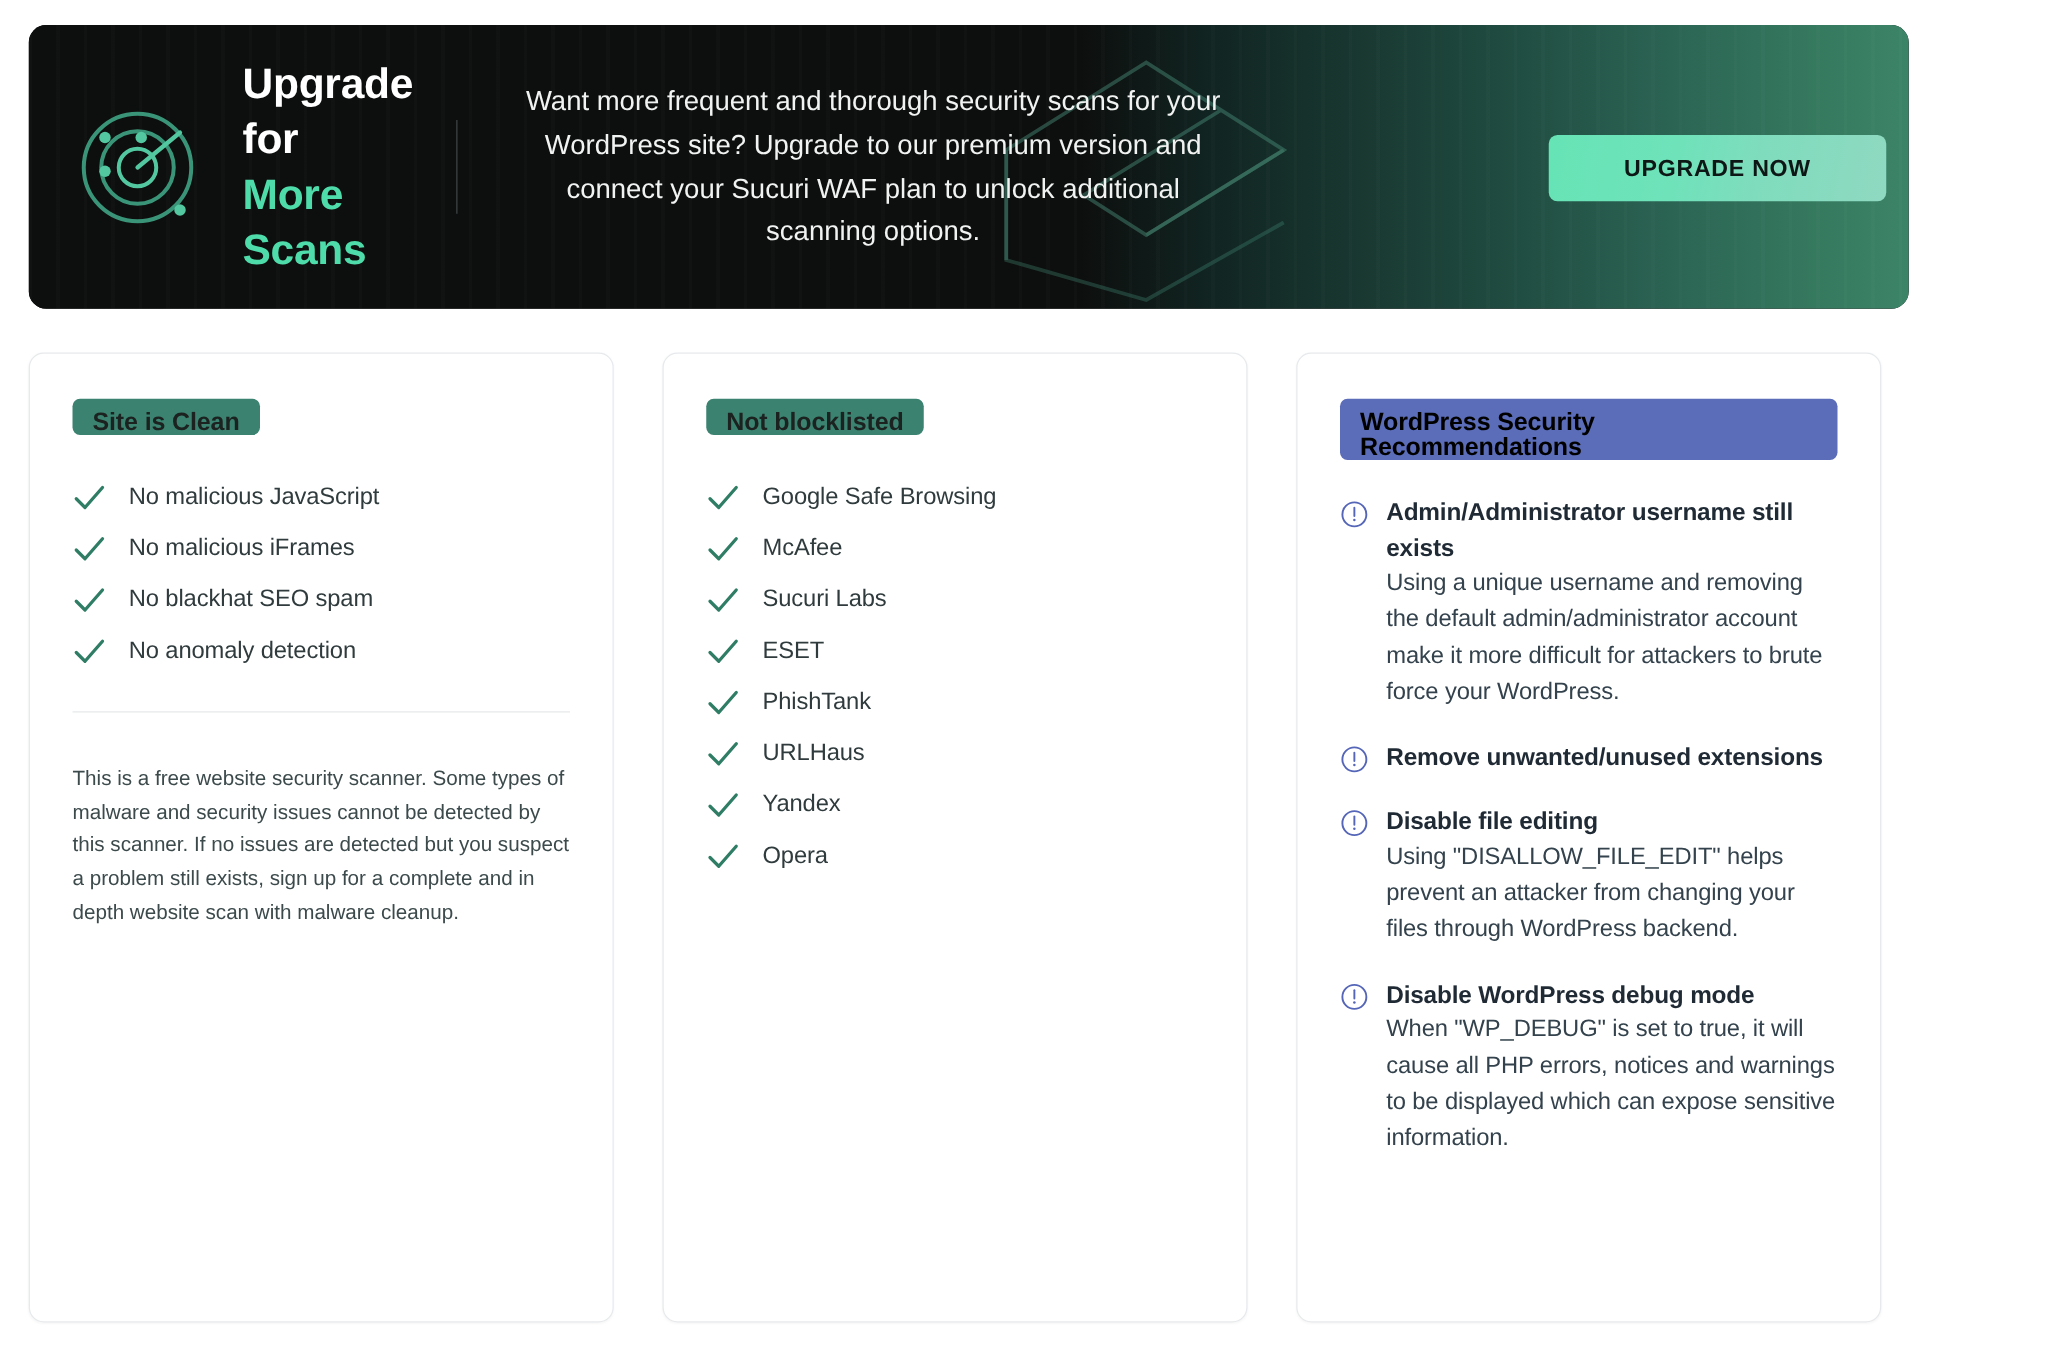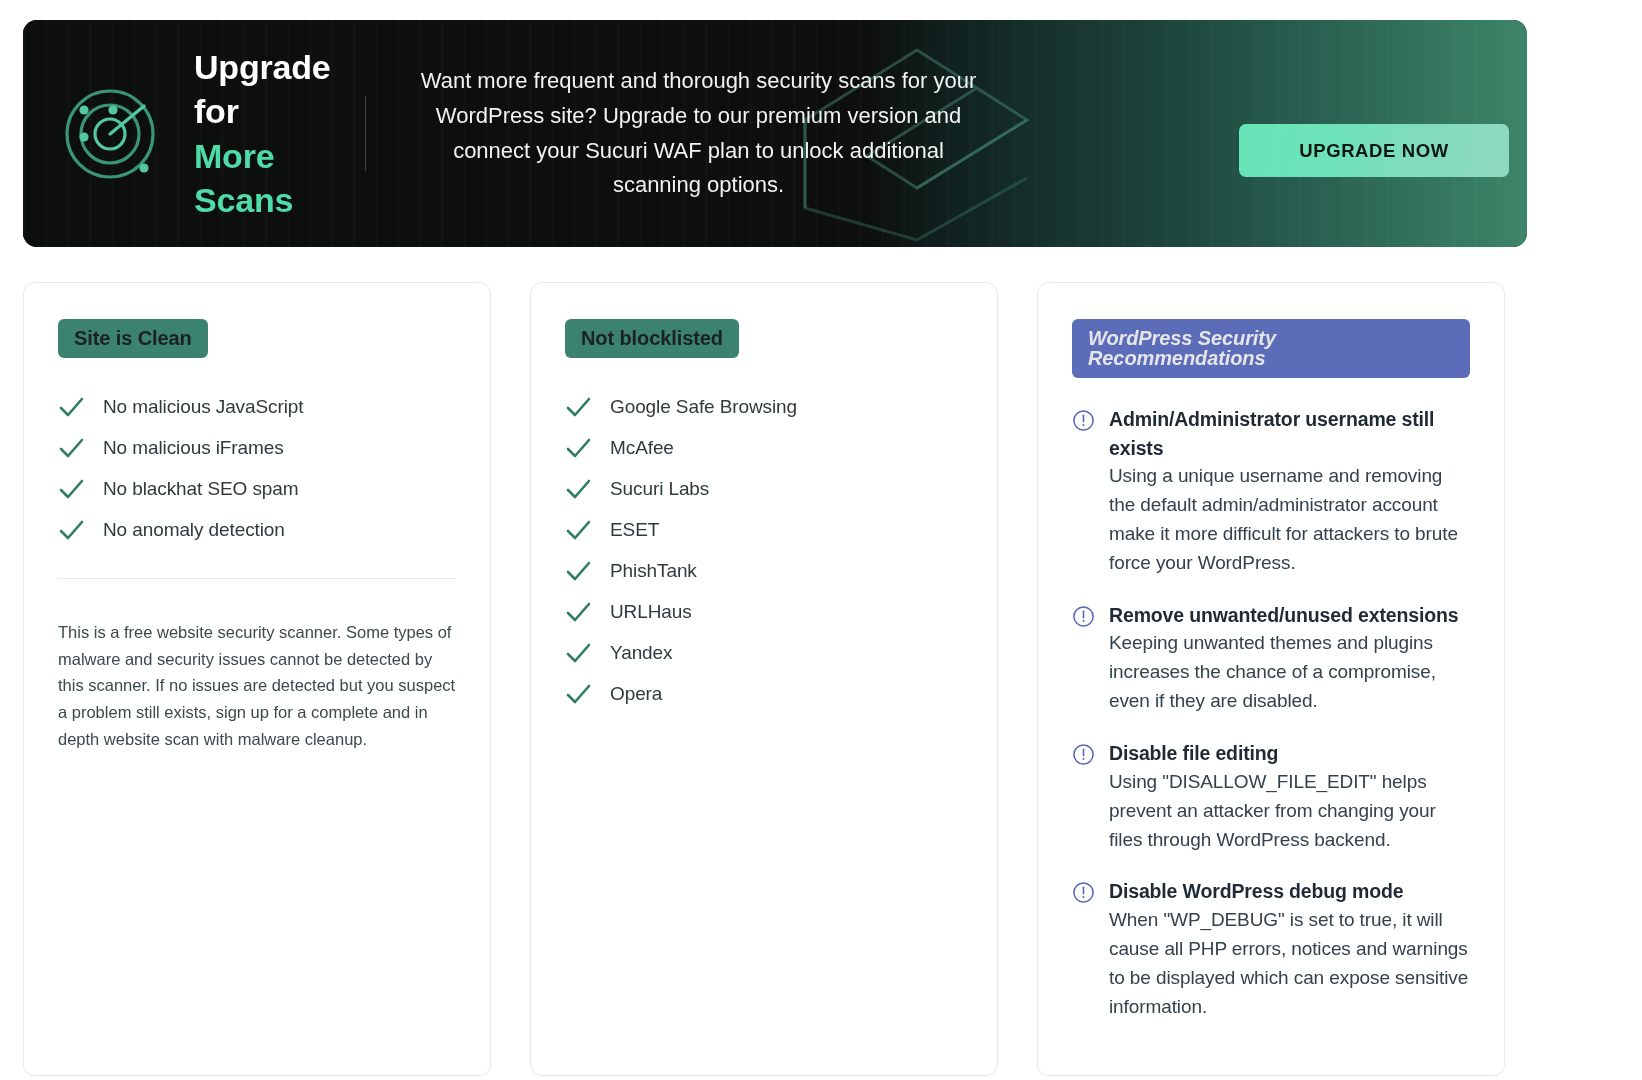--- a/index.html
+++ b/index.html
@@ -85,21 +85,21 @@
     width: 570px;
     margin-left: 48px;
     color: #f1f3f2;
     font-size: 22px;
     line-height: 1.58;
     text-align: center;
   }
   .upgrade-btn {
     position: absolute;
     right: 18px;
-    top: 104px;
+    top: 88px;
     width: 270px;
     height: 53px;
     border: none;
     border-radius: 7px;
     background: linear-gradient(100deg, #66e4b6 0%, #6fe2ba 38%, #7fdcbd 62%, #8fd9c1 100%);
     color: #0d1715;
     font-family: "Liberation Sans", sans-serif;
     font-size: 18.5px;
     font-weight: bold;
     letter-spacing: 0.6px;
@@ -121,29 +121,29 @@
     min-height: 776px;
     background: #ffffff;
     border: 1px solid #e7eaec;
     border-radius: 12px;
     box-shadow: 0 1px 2px rgba(16,24,40,0.035);
     padding: 36px 34px 30px 34px;
   }
   .badge {
     display: inline-block;
     border-radius: 6px;
-    padding: 9px 16px 10px 16px;
+    padding: 9px 16px 0 16px;
     font-size: 20px;
     font-weight: bold;
     letter-spacing: -0.1px;
     color: #1b2220;
     line-height: 1;
   }
   .badge.green { background: #3b8370; }
-  .badge.purple { background: #5b6cb8; color: #e5e5e5; font-style: italic; }
+  .badge.purple { background: #5b6cb8; color: #000000; }
 
   .check-list { list-style: none; margin-top: 28px; }
   .check-list li {
     display: flex;
     align-items: center;
     min-height: 41px;
     font-size: 19px;
     color: #303b3d;
     letter-spacing: -0.1px;
   }
@@ -337,21 +337,20 @@
           </div>
         </li>
         <li class="rec-item">
           <svg class="alert-icon" viewBox="0 0 24 24">
             <circle cx="12" cy="12" r="10" fill="none" stroke="#5566b8" stroke-width="1.6"></circle>
             <line x1="12" y1="6.5" x2="12" y2="13.3" stroke="#5566b8" stroke-width="1.6" stroke-linecap="round"></line>
             <circle cx="12" cy="16.6" r="1.05" fill="#5566b8"></circle>
           </svg>
           <div class="rec-body">
             <div class="rec-title">Remove unwanted/unused extensions</div>
-            <div class="rec-desc">Keeping unwanted themes and plugins increases the chance of a compromise, even if they are disabled.</div>
           </div>
         </li>
         <li class="rec-item">
           <svg class="alert-icon" viewBox="0 0 24 24">
             <circle cx="12" cy="12" r="10" fill="none" stroke="#5566b8" stroke-width="1.6"></circle>
             <line x1="12" y1="6.5" x2="12" y2="13.3" stroke="#5566b8" stroke-width="1.6" stroke-linecap="round"></line>
             <circle cx="12" cy="16.6" r="1.05" fill="#5566b8"></circle>
           </svg>
           <div class="rec-body">
             <div class="rec-title">Disable file editing</div>

